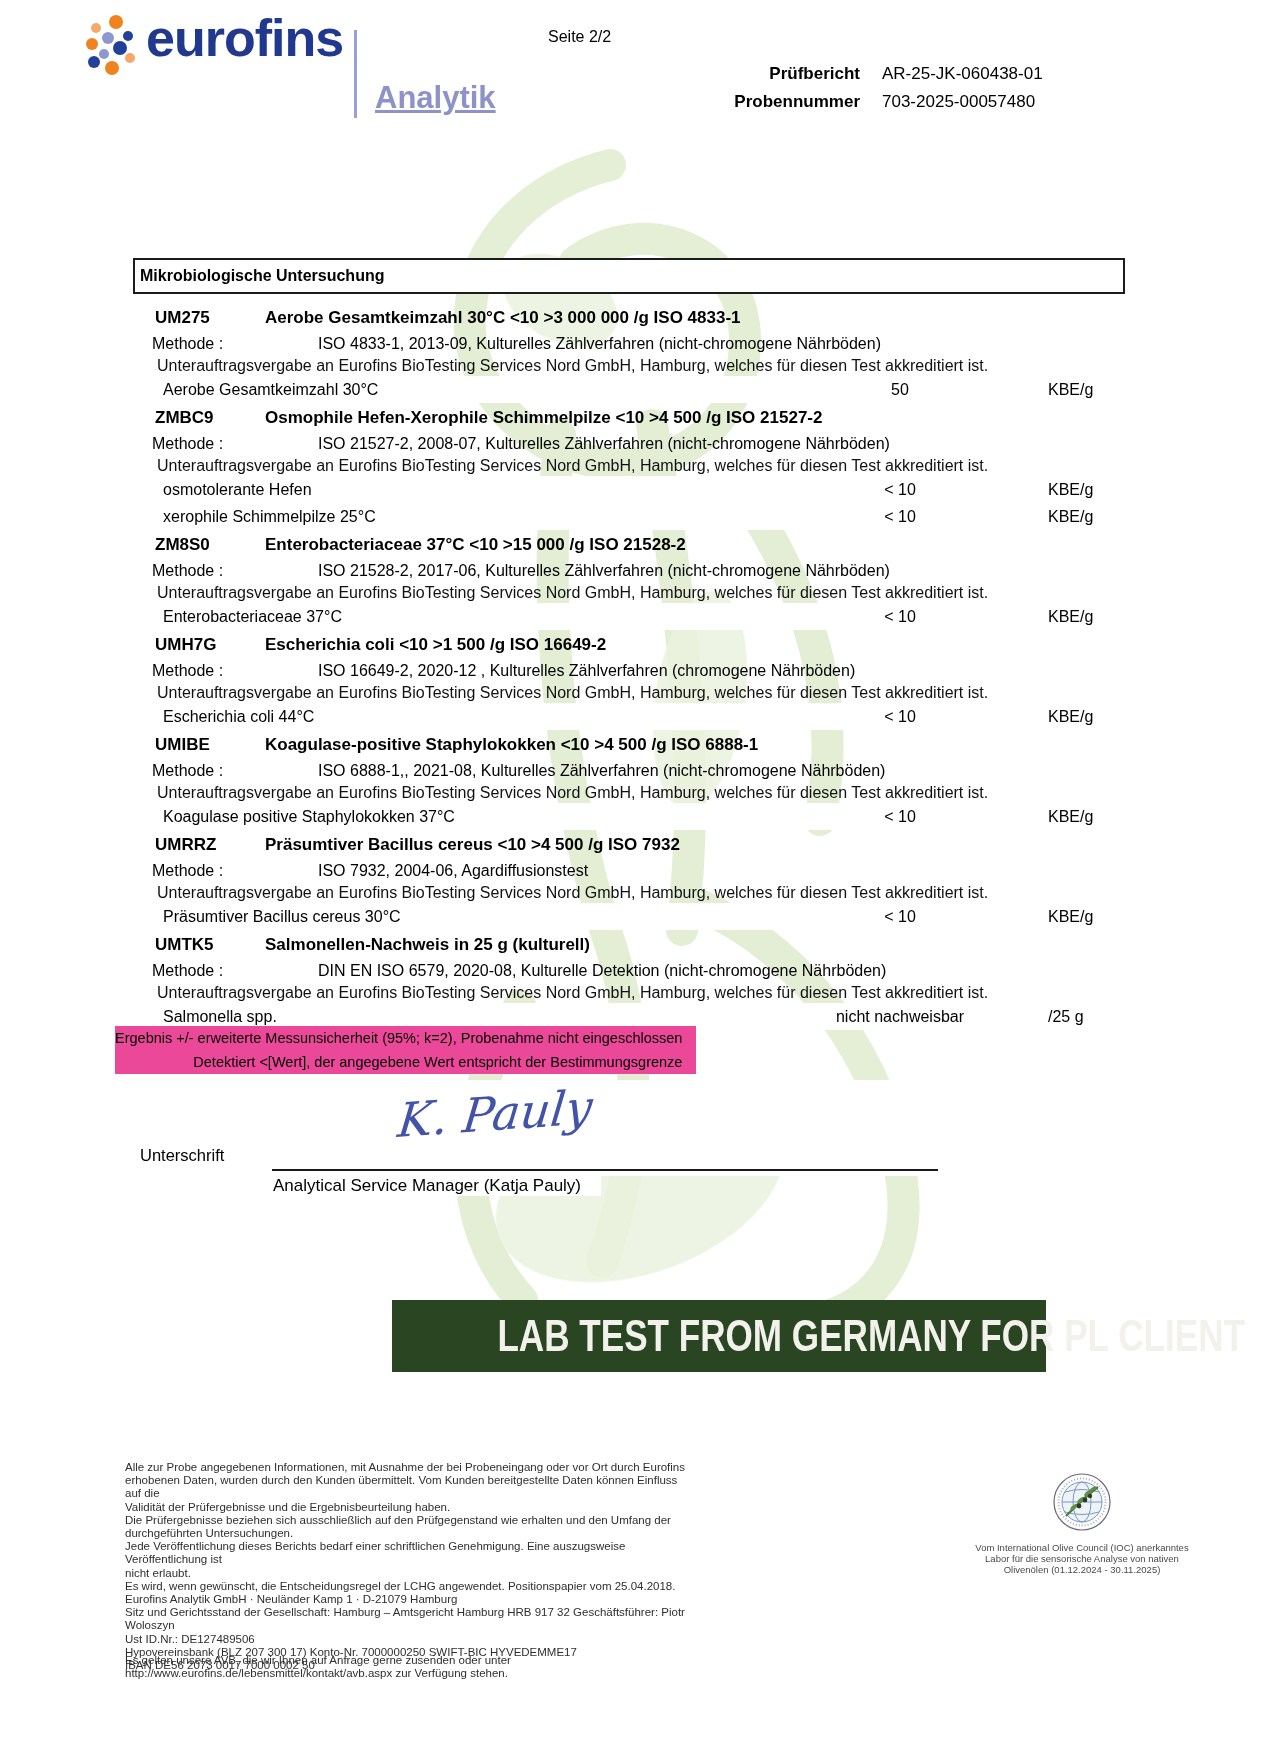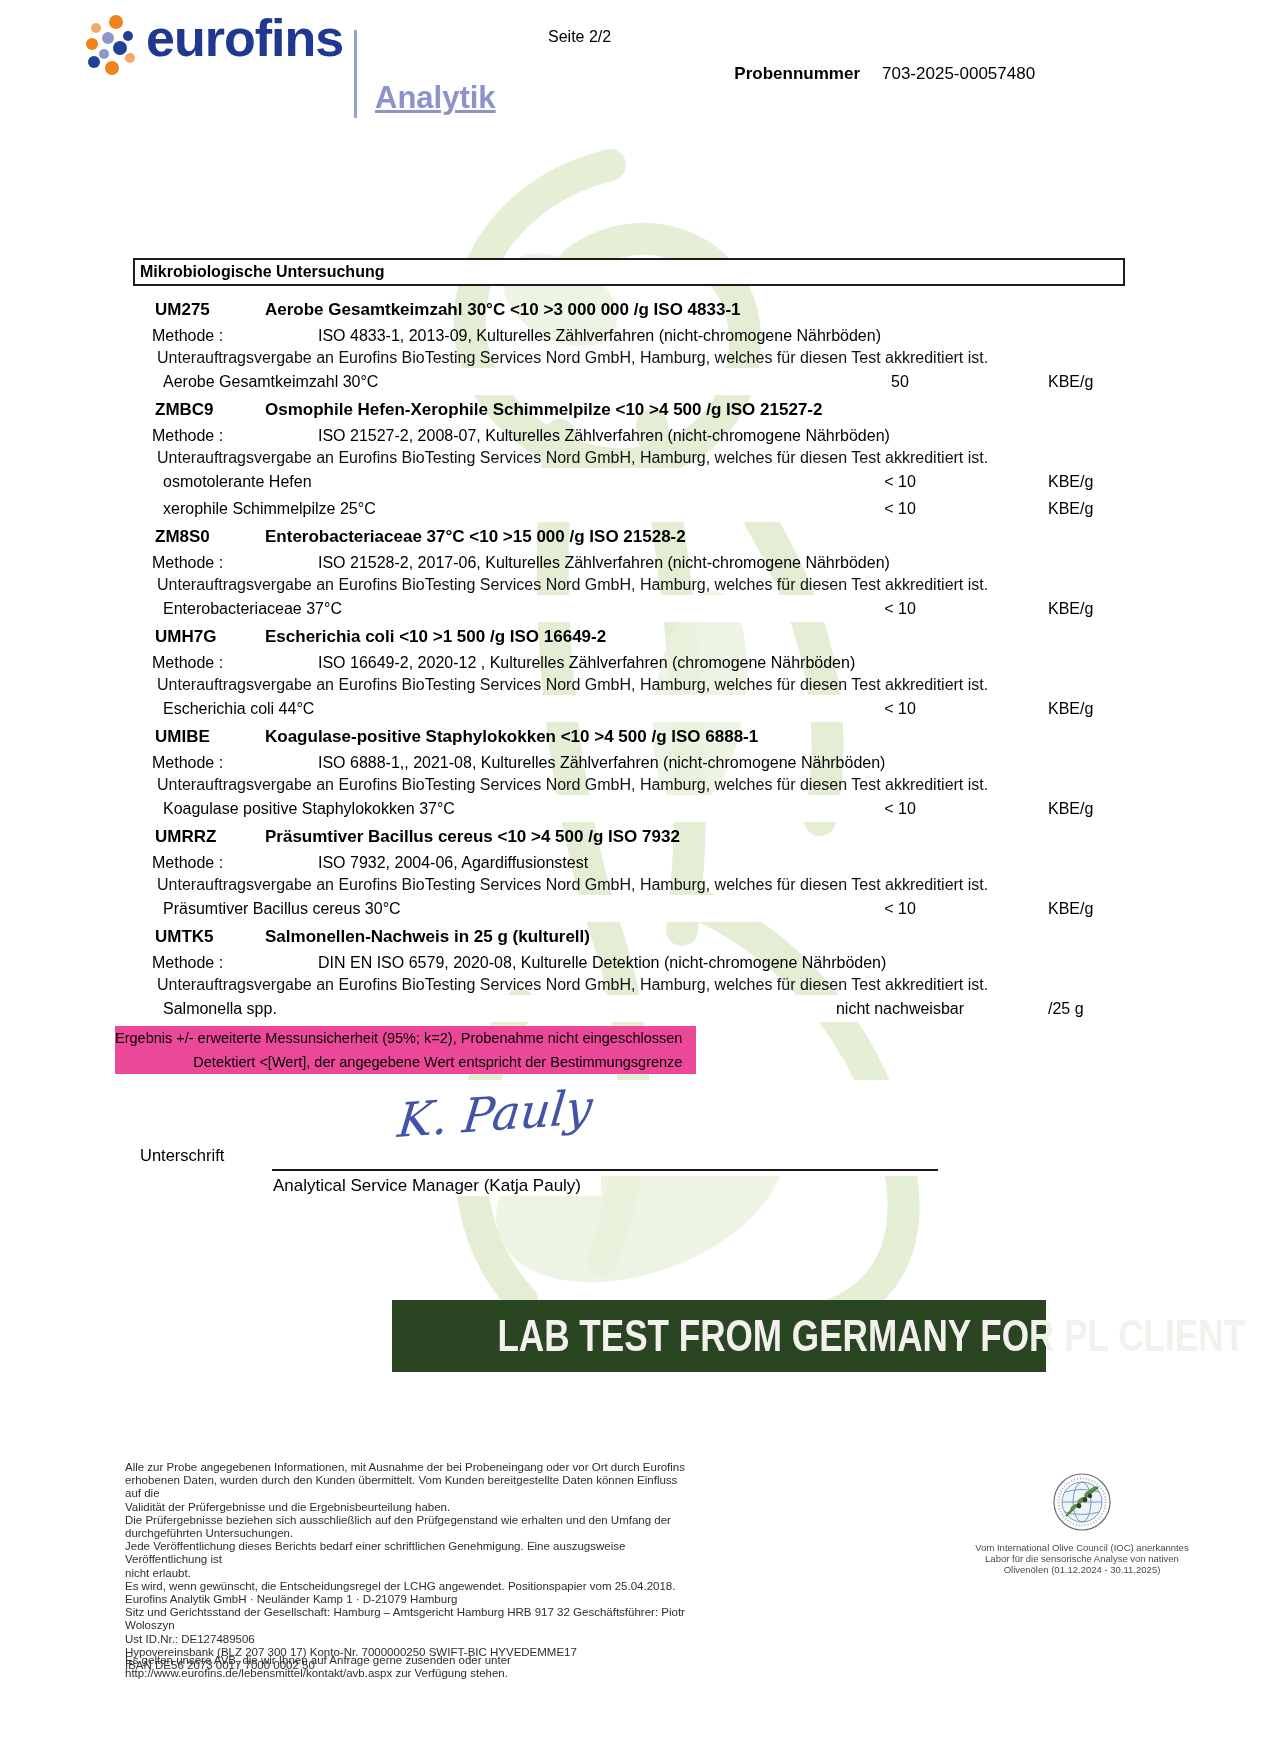--- a/index.html
+++ b/index.html
@@ -17,21 +17,21 @@
   .logo-divider{position:absolute;left:354px;top:30px;width:3px;height:88px;background:#9aa0d3;z-index:2;}
   .division{position:absolute;left:375px;top:80px;font-size:31px;font-weight:bold;color:#8d92c8;z-index:2;text-decoration:underline;}
   .seite{position:absolute;left:548px;top:28px;font-size:16px;z-index:2;}
   .report-ids{position:absolute;left:620px;top:60px;width:450px;z-index:2;}
   .report-ids .id-row{display:flex;height:28px;align-items:center;}
   .report-ids .lbl{width:240px;text-align:right;font-weight:bold;font-size:17px;}
   .report-ids .val{margin-left:22px;font-size:17px;}
 
   
   .results{position:absolute;left:133px;top:258px;width:992px;z-index:1;}
-  .box-title{border:2px solid #1c1c1c;height:28px;display:flex;align-items:center;
+  .box-title{border:2px solid #1c1c1c;height:36px;display:flex;align-items:center;
              padding-left:5px;font-size:16px;font-weight:bold;background:#fff;}
   .test-section.first{margin-top:9px;}
   .row{display:flex;align-items:center;}
   .row-title{height:29px;font-weight:bold;font-size:17px;}
   .code{margin-left:22px;width:110px;flex:none;}
   .row-methode{height:23px;font-size:16px;}
   .mlbl{margin-left:19px;width:166px;flex:none;}
   .row-sub{height:21px;font-size:16px;padding-left:24px;color:#111;}
   .row-result{position:relative;height:27px;font-size:16px;background:#ffffff;}
   .rname{margin-left:30px;}
@@ -96,20 +96,24 @@
     <circle cx="48" cy="44" r="5" fill="#f5a968"></circle>
     <circle cx="12" cy="48" r="6" fill="#21409a"></circle>
     <circle cx="30" cy="54" r="7" fill="#f0831e"></circle>
   </svg>
   <div class="brand">eurofins</div>
   <div class="logo-divider"></div>
   <div class="division">Analytik</div>
   <div class="seite">Seite 2/2</div>
 
   <div class="report-ids">
+    <div class="id-row">
+      <span class="lbl">Prüfbericht</span>
+      <span class="val">AR-25-JK-060438-01</span>
+    </div>
     <div class="id-row">
       <span class="lbl">Probennummer</span>
       <span class="val">703-2025-00057480</span>
     </div>
   </div>
 
   <main class="results">
     <div class="box-title">
       <span>Mikrobiologische Untersuchung</span>
     </div>

